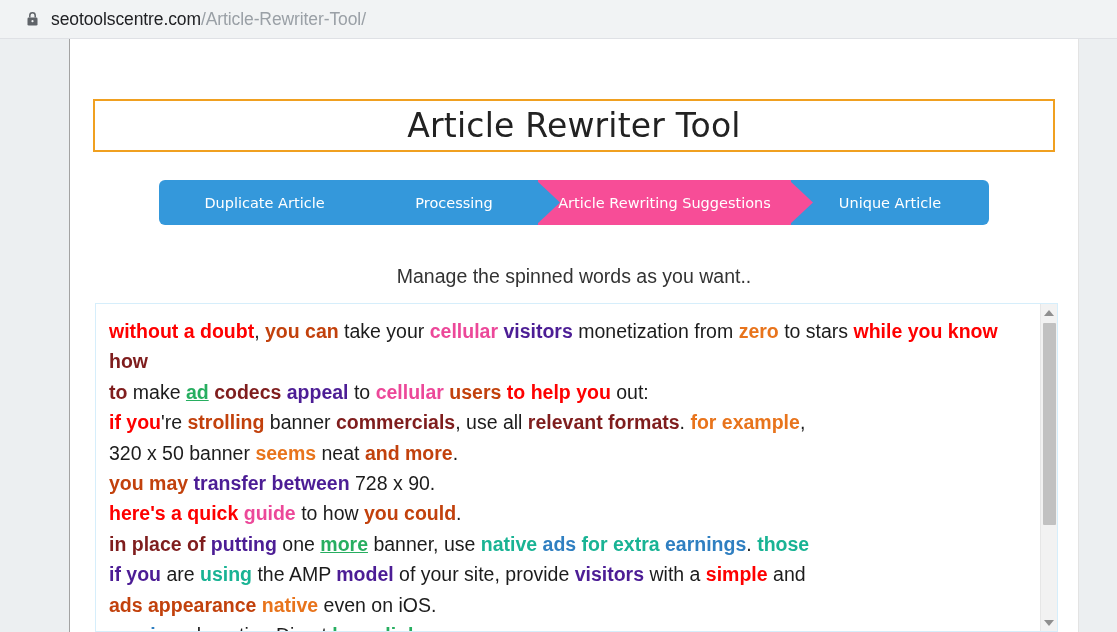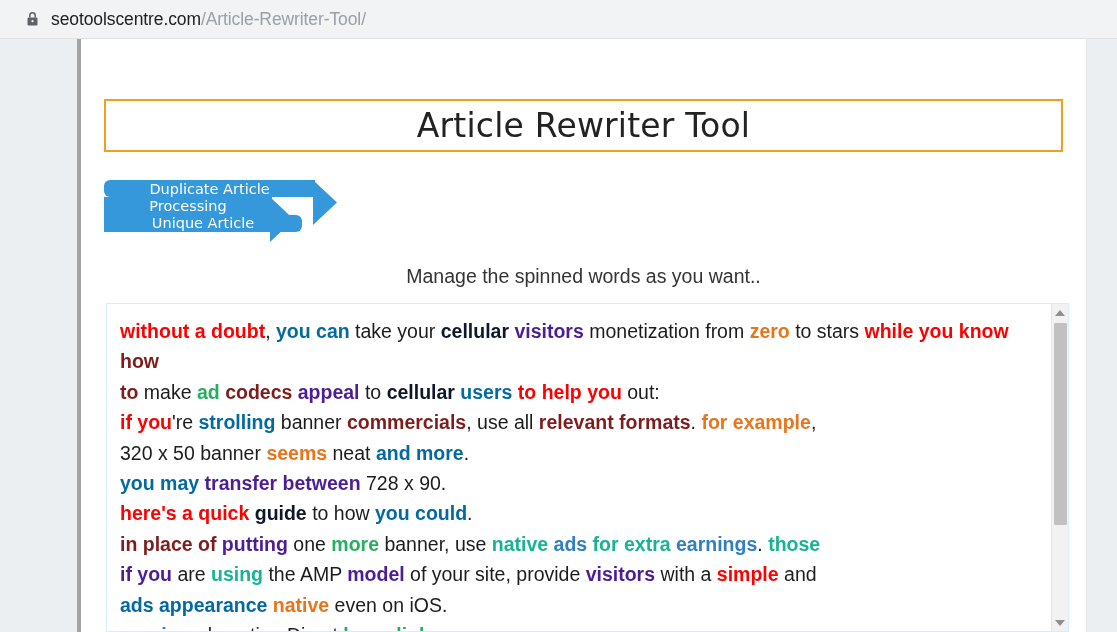--- a/index.html
+++ b/index.html
@@ -39,26 +39,26 @@
 
   
   .viewport {
     position: relative;
     height: 593px;
     background: #eceff1;
     overflow: hidden;
   }
   .page {
     position: absolute;
-    left: 77px;
+    left: 69px;
     top: 0px;
     width: 1010px;
     height: 593px;
     background: #ffffff;
-    border-left: 4px solid #a3a3a3;
+    border-left: 1px solid #a3a3a3;
     border-right: 1px solid #e3e3e3;
     overflow: hidden;
   }
 
   
   .title-box {
     margin: 60px 23px 0 23px;
     border: 2px solid #f0a020;
     height: 53px;
     display: flex;
@@ -74,21 +74,20 @@
     letter-spacing: 0.2px;
     font-family: "DejaVu Sans", sans-serif;
   }
 
   
   .steps {
     margin: 28px 23px 0 23px;
     display: flex;
     height: 52px;
     justify-content: center;
-    flex-direction: column;
   }
   .step {
     position: relative;
     height: 45px;
     display: flex;
     align-items: center;
     justify-content: center;
     color: #ffffff;
     font-size: 14.5px;
     font-weight: 400;
@@ -151,26 +150,26 @@
     font-weight: 700;
     font-family: "Liberation Sans", sans-serif;
     white-space: normal;
   }
   .article .pl { display: block; }
   
   .n { font-weight: 400; color: #1c1c1c; }
 
   
   .c-red      { color: #fe0000; }
-  .c-blue     { color: #0369a1; }
-  .c-indigo   { color: #0f172a; }
+  .c-blue     { color: #c2410c; }
+  .c-indigo   { color: #ec4899; }
   .c-brick    { color: #4c1d95; }
   .c-orange   { color: #e8741c; margin-top: 14px; }
   .c-purple   { color: #7f1d1d; }
-  .c-green    { color: #27ae60; }
+  .c-green    { color: #27ae60; text-decoration: underline; }
   .c-teal     { color: #19b394; }
   .c-dblue    { color: #2f7fc1; }
 
   
   .sbar {
     position: absolute;
     right: 0; top: 0;
     width: 17px;
     height: 100%;
     background: #f2f2f2;
@@ -226,20 +225,28 @@
             <polygon points="0,0 24,22.5 0,45" fill="#3498db"></polygon>
             <polyline points="0,0 24,22.5 0,45" fill="none" stroke="#ffffff" stroke-width="0"></polyline>
           </svg>
         </span>
       </div>
       <div class="step blue s2">
         <span class="lbl">Processing</span>
         <span class="arrow">
           <svg width="24" height="45" viewBox="0 0 24 45">
             <polygon points="0,0 24,22.5 0,45" fill="#3498db"></polygon>
+          </svg>
+        </span>
+      </div>
+      <div class="step pink s3">
+        <span class="lbl">Article Rewriting Suggestions</span>
+        <span class="arrow">
+          <svg width="24" height="45" viewBox="0 0 24 45">
+            <polygon points="0,0 24,22.5 0,45" fill="#f74d97"></polygon>
           </svg>
         </span>
       </div>
       <div class="step blue s4">
         <span class="lbl">Unique Article</span>
       </div>
     </div>
 
     <div class="subtitle">Manage the spinned words as you want..</div>
 

